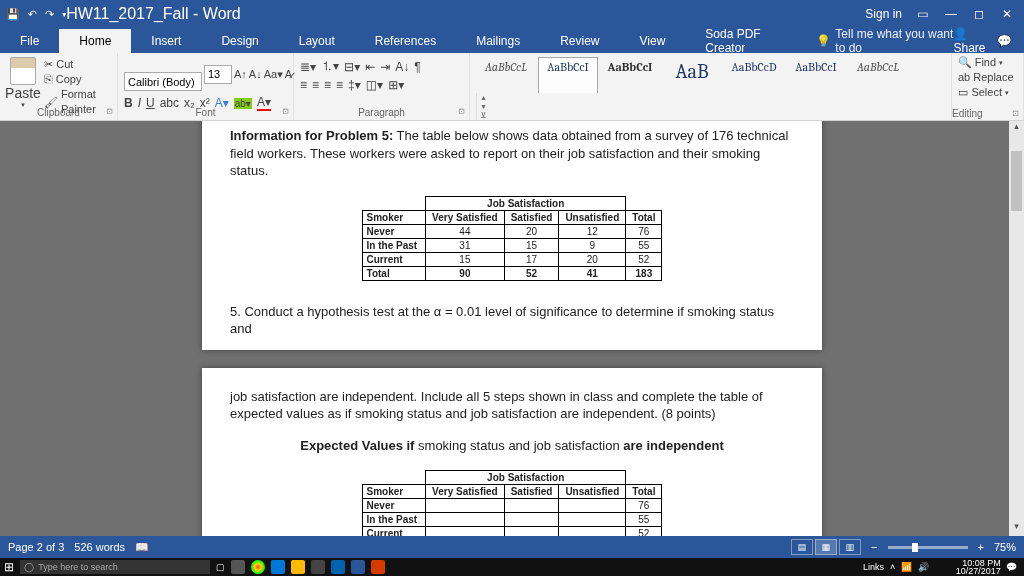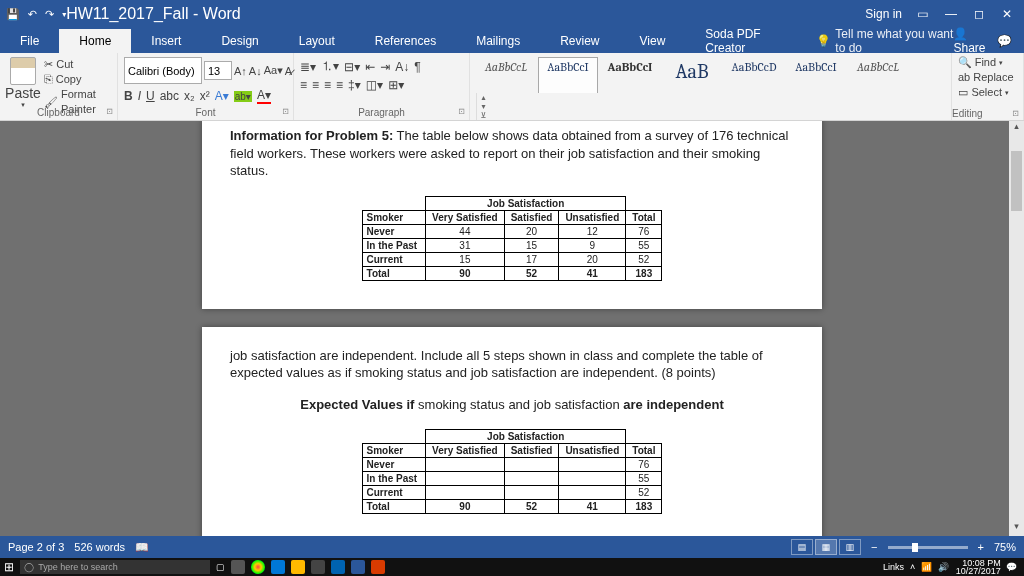--- a/index.html
+++ b/index.html
@@ -18,21 +18,21 @@
 .group { border-right:1px solid #e1e1e1; padding:2px 6px 0 6px; display:flex; flex-direction:column; position:relative; }
 .group-label { text-align:center; font-size:10px; color:#666; height:12px; position:absolute; bottom:1px; left:0; right:0; }
 .group-label::after { content:"⊡"; position:absolute; right:4px; font-size:8px; color:#888; }
 .clipboard { width:118px; }
 .paste-btn { display:flex; flex-direction:column; align-items:center; width:34px; float:left; margin-top:2px;}
 .paste-icon { width:26px; height:28px; background:linear-gradient(#dca 40%, #fff 40%); border:1px solid #aaa; border-radius:2px; }
 .clip-right { float:left; margin-left:4px; font-size:11px; line-height:15px; margin-top:2px;}
 .clip-right div { display:flex; align-items:center; gap:3px; }
 .font-group { width:176px; }
 .font-row1 { display:flex; align-items:center; gap:2px; margin-top:2px;}
-.font-name { border:1px solid #ababab; background:#fff; width:78px; height:27px; font-size:11px; padding:1px 3px; }
+.font-name { border:1px solid #ababab; background:#fff; width:78px; height:19px; font-size:11px; padding:1px 3px;margin-top:15px; }
 .font-size { border:1px solid #ababab; background:#fff; width:28px; height:19px; font-size:11px; padding:1px 3px; }
 .font-row2 { display:flex; align-items:center; gap:5px; margin-top:4px; font-size:12px; color:#444; }
 .para-group { width:176px; }
 .para-row { display:flex; gap:5px; align-items:center; font-size:12px; margin-top:3px; }
 .styles-group { flex:1; display:flex; }
 .style-gallery { display:flex; gap:2px; flex:1; overflow:hidden; padding-top:2px;}
 .style-item { width:60px; height:50px; border:1px solid transparent; text-align:center; font-size:9px; display:flex; flex-direction:column; justify-content:space-between; padding:2px 0; }
 .style-item.sel { border-color:#a8a8a8; background:#fdfdfd;}
 .style-preview { font-family:Cambria,serif; font-size:13px; color:#1f3864;}
 .editing-group { width:72px; font-size:11px; padding-top:2px;}
@@ -264,20 +264,21 @@
           </tr>
           <tr>
             <td class="rowhead" style="font-weight:bold;">Total</td>
             <td class="" style="font-weight:bold;">90</td>
             <td class="" style="font-weight:bold;">52</td>
             <td class="" style="font-weight:bold;">41</td>
             <td class="" style="font-weight:bold;">183</td>
           </tr>
         </tbody>
       </table>
+    <p class="doc-text" style="margin-top:22px;">5.   Conduct a hypothesis test at the α = 0.01 level of significance to determine if smoking status and</p>
   </div>
   <div class="page" style="padding-top:20px;">
     <p class="doc-text">job satisfaction are independent.  Include all 5 steps shown in class and complete the table of expected values as if smoking status and job satisfaction are independent.  (8 points)</p>
     <p class="doc-text" style="text-align:center;margin-top:14px;"><b>Expected Values if</b><span> smoking status and job satisfaction </span><b>are independent</b></p>
     <table class="data-table" id="tbl2">
         <tbody>
           <tr>
             <td style="border:none;"></td>
             <td class="t-header-span" colspan="3">Job Satisfaction</td>
             <td style="border:none;"></td>
@@ -356,19 +357,19 @@
   <span class="task-icon" style="background:#ffb900"></span>
   <span class="task-icon" style="background:#444"></span>
   <span class="task-icon" style="background:#0063b1"></span>
   <span class="task-icon" style="background:#2b579a"></span>
   <span class="task-icon" style="background:#d83b01"></span>
   <div class="tray">
     <span>Links</span>
     <span>˄</span>
     <span>📶</span>
     <span>🔊</span>
-    <div style="text-align:right;line-height:8px;">
+    <div style="text-align:right;line-height:8px;margin-left:20px;">
       <div>10:08 PM</div>
       <div>10/27/2017</div>
     </div>
     <span>💬</span>
   </div>
 </div>
 
 </body></html>

